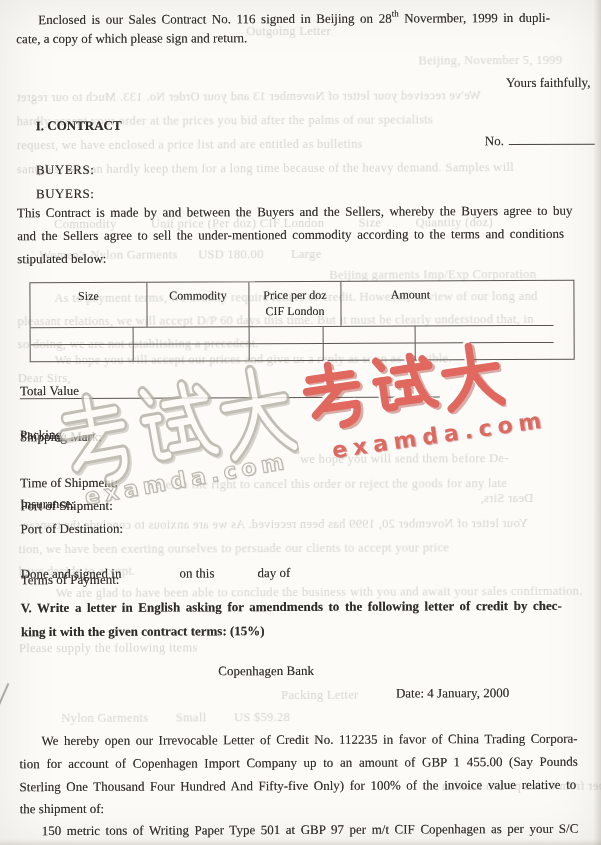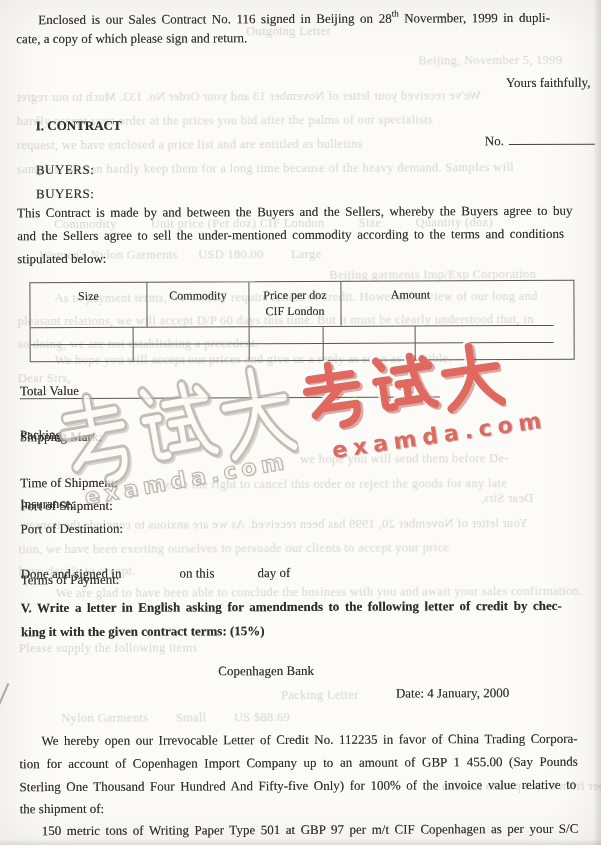--- a/index.html
+++ b/index.html
@@ -79,21 +79,21 @@
         <div class="bleed" style="left: 18px; top: 370px;">Dear Sirs,</div>
         <div class="bleed" style="left: 300px; top: 452px;">we hope you will send them before De-</div>
         <div class="bleed" style="left: 150px; top: 477px;">reserve the right to cancel this order or reject the goods for any late</div>
         <div class="bleed mirror" style="left: 480px; top: 492px;">Dear Sirs,</div>
         <div class="bleed mirror" style="left: 18px; top: 517px;">Your letter of November 20, 1999 has been received. As we are anxious to conclude the transac-</div>
         <div class="bleed" style="left: 18px; top: 541px;">tion, we have been exerting ourselves to persuade our clients to accept your price</div>
         <div class="bleed" style="left: 18px; top: 563px;">have decide to accept.</div>
         <div class="bleed" style="left: 55px; top: 585px;">We are glad to have been able to conclude the business with you and await your sales confirmation.</div>
         <div class="bleed" style="left: 18px; top: 640px;">Please supply the following items</div>
         <div class="bleed" style="left: 280px; top: 688px;">Packing Letter</div>
-        <div class="bleed" style="left: 60px; top: 710px;">Nylon Garments        Small        US $88.69</div>
+        <div class="bleed" style="left: 60px; top: 710px;">Nylon Garments        Small        US $59.28</div>
         <div class="bleed mirror" style="left: 440px; top: 780px;">ber from China port to London</div>
       </div>
 
     <div class="line wide" style="left:40px;top:7px;"><span>Enclosed is our Sales Contract No. 116 signed in Beijing on 28</span><sup>th</sup><span> Novermber, 1999 in dupli-</span></div>
     <div class="line" style="left:18px;top:30px;">cate, a copy of which please sign and return.</div>
 
     <div class="line right" style="left:0;top:76px;width:592px;">Yours faithfully,</div>
 
     <div class="line bold" style="left:37px;top:117px;">I. CONTRACT</div>
 

